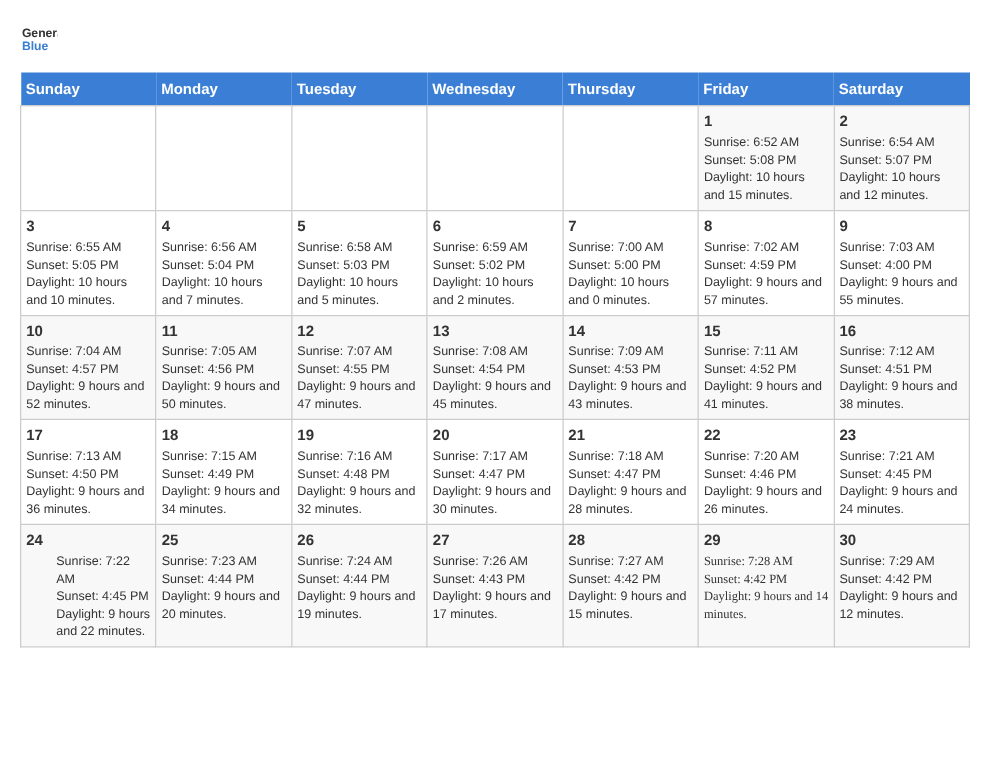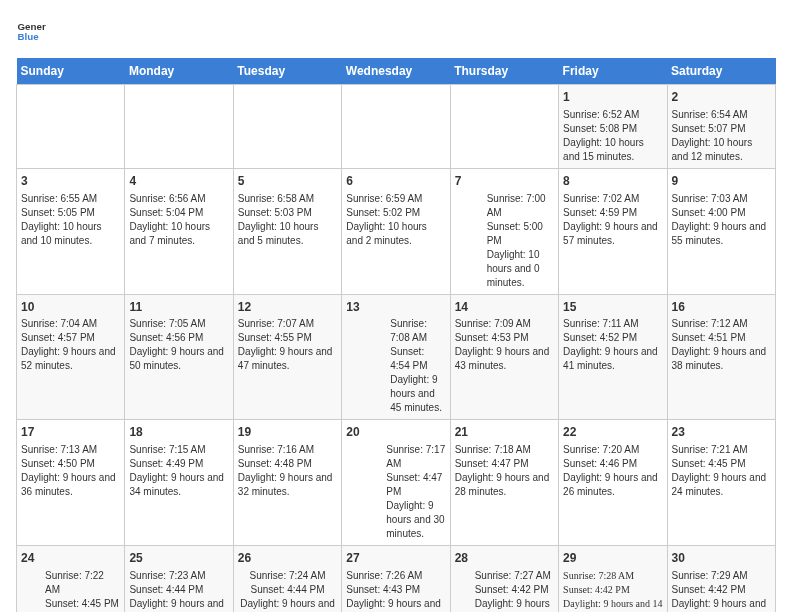--- a/index.html
+++ b/index.html
@@ -153,21 +153,21 @@
 Daylight: 10 hours and 5 minutes.</div>
         </td>
         <td>
           <span class="day-num">6</span>
           <div class="day-info" style="white-space: pre-line;">Sunrise: 6:59 AM
 Sunset: 5:02 PM
 Daylight: 10 hours and 2 minutes.</div>
         </td>
         <td>
           <span class="day-num">7</span>
-          <div class="day-info" style="white-space: pre-line; margin-left: 32px;">Sunrise: 7:00 AM
+          <div class="day-info" style="white-space: pre-line;">Sunrise: 7:00 AM
 Sunset: 5:00 PM
 Daylight: 10 hours and 0 minutes.</div>
         </td>
         <td>
           <span class="day-num">8</span>
           <div class="day-info" style="white-space: pre-line;">Sunrise: 7:02 AM
 Sunset: 4:59 PM
 Daylight: 9 hours and 57 minutes.</div>
         </td>
         <td>
@@ -191,21 +191,21 @@
 Daylight: 9 hours and 50 minutes.</div>
         </td>
         <td>
           <span class="day-num">12</span>
           <div class="day-info" style="white-space: pre-line;">Sunrise: 7:07 AM
 Sunset: 4:55 PM
 Daylight: 9 hours and 47 minutes.</div>
         </td>
         <td>
           <span class="day-num">13</span>
-          <div class="day-info" style="white-space: pre-line; margin-left: 44px;">Sunrise: 7:08 AM
+          <div class="day-info" style="white-space: pre-line;">Sunrise: 7:08 AM
 Sunset: 4:54 PM
 Daylight: 9 hours and 45 minutes.</div>
         </td>
         <td>
           <span class="day-num">14</span>
           <div class="day-info" style="white-space: pre-line;">Sunrise: 7:09 AM
 Sunset: 4:53 PM
 Daylight: 9 hours and 43 minutes.</div>
         </td>
         <td>
@@ -235,21 +235,21 @@
 Daylight: 9 hours and 34 minutes.</div>
         </td>
         <td>
           <span class="day-num">19</span>
           <div class="day-info" style="white-space: pre-line;">Sunrise: 7:16 AM
 Sunset: 4:48 PM
 Daylight: 9 hours and 32 minutes.</div>
         </td>
         <td>
           <span class="day-num">20</span>
-          <div class="day-info" style="white-space: pre-line; margin-left: 40px;">Sunrise: 7:17 AM
+          <div class="day-info" style="white-space: pre-line;">Sunrise: 7:17 AM
 Sunset: 4:47 PM
 Daylight: 9 hours and 30 minutes.</div>
         </td>
         <td>
           <span class="day-num">21</span>
           <div class="day-info" style="white-space: pre-line;">Sunrise: 7:18 AM
 Sunset: 4:47 PM
 Daylight: 9 hours and 28 minutes.</div>
         </td>
         <td>
@@ -273,33 +273,33 @@
 Daylight: 9 hours and 22 minutes.</div>
         </td>
         <td>
           <span class="day-num">25</span>
           <div class="day-info" style="white-space: pre-line;">Sunrise: 7:23 AM
 Sunset: 4:44 PM
 Daylight: 9 hours and 20 minutes.</div>
         </td>
         <td>
           <span class="day-num">26</span>
-          <div class="day-info" style="white-space: pre-line; text-align: center;">Sunrise: 7:24 AM
+          <div class="day-info" style="white-space: pre-line;">Sunrise: 7:24 AM
 Sunset: 4:44 PM
 Daylight: 9 hours and 19 minutes.</div>
         </td>
         <td>
           <span class="day-num">27</span>
           <div class="day-info" style="white-space: pre-line;">Sunrise: 7:26 AM
 Sunset: 4:43 PM
 Daylight: 9 hours and 17 minutes.</div>
         </td>
         <td>
           <span class="day-num">28</span>
-          <div class="day-info" style="white-space: pre-line; margin-left: 20px;">Sunrise: 7:27 AM
+          <div class="day-info" style="white-space: pre-line;">Sunrise: 7:27 AM
 Sunset: 4:42 PM
 Daylight: 9 hours and 15 minutes.</div>
         </td>
         <td>
           <span class="day-num">29</span>
           <div class="day-info" style="white-space: pre-line; font-family: Liberation Serif, serif;">Sunrise: 7:28 AM
 Sunset: 4:42 PM
 Daylight: 9 hours and 14 minutes.</div>
         </td>
         <td>

